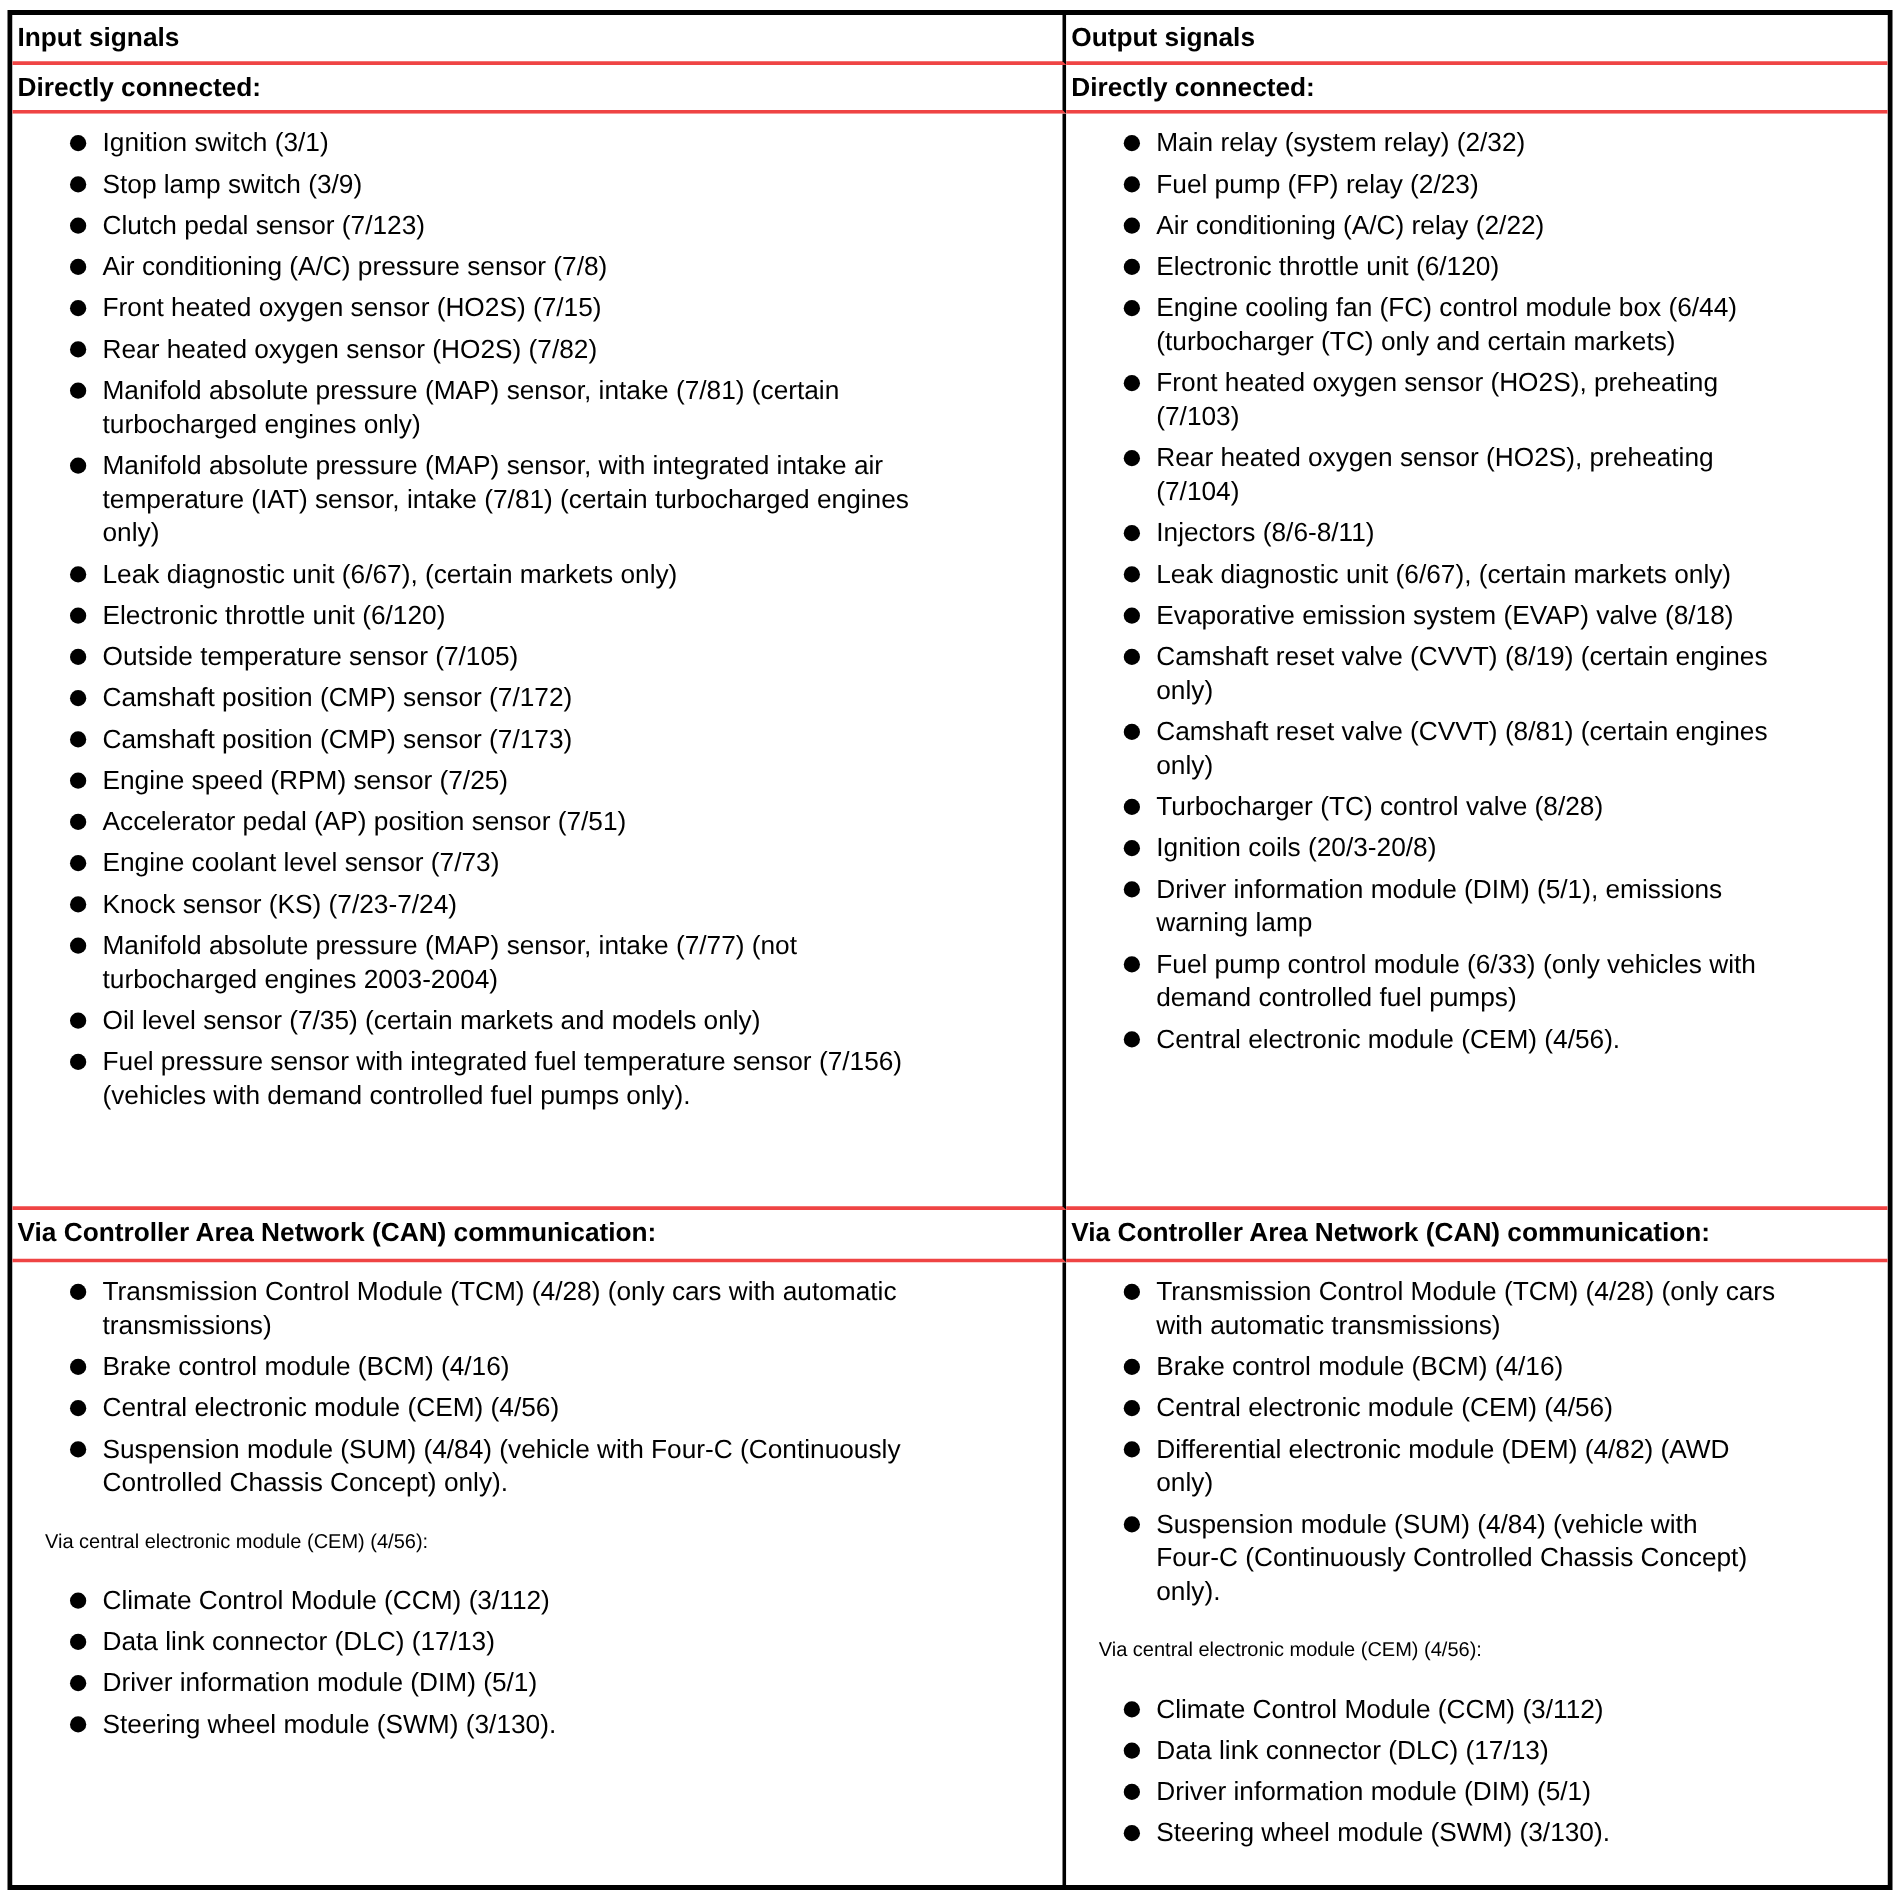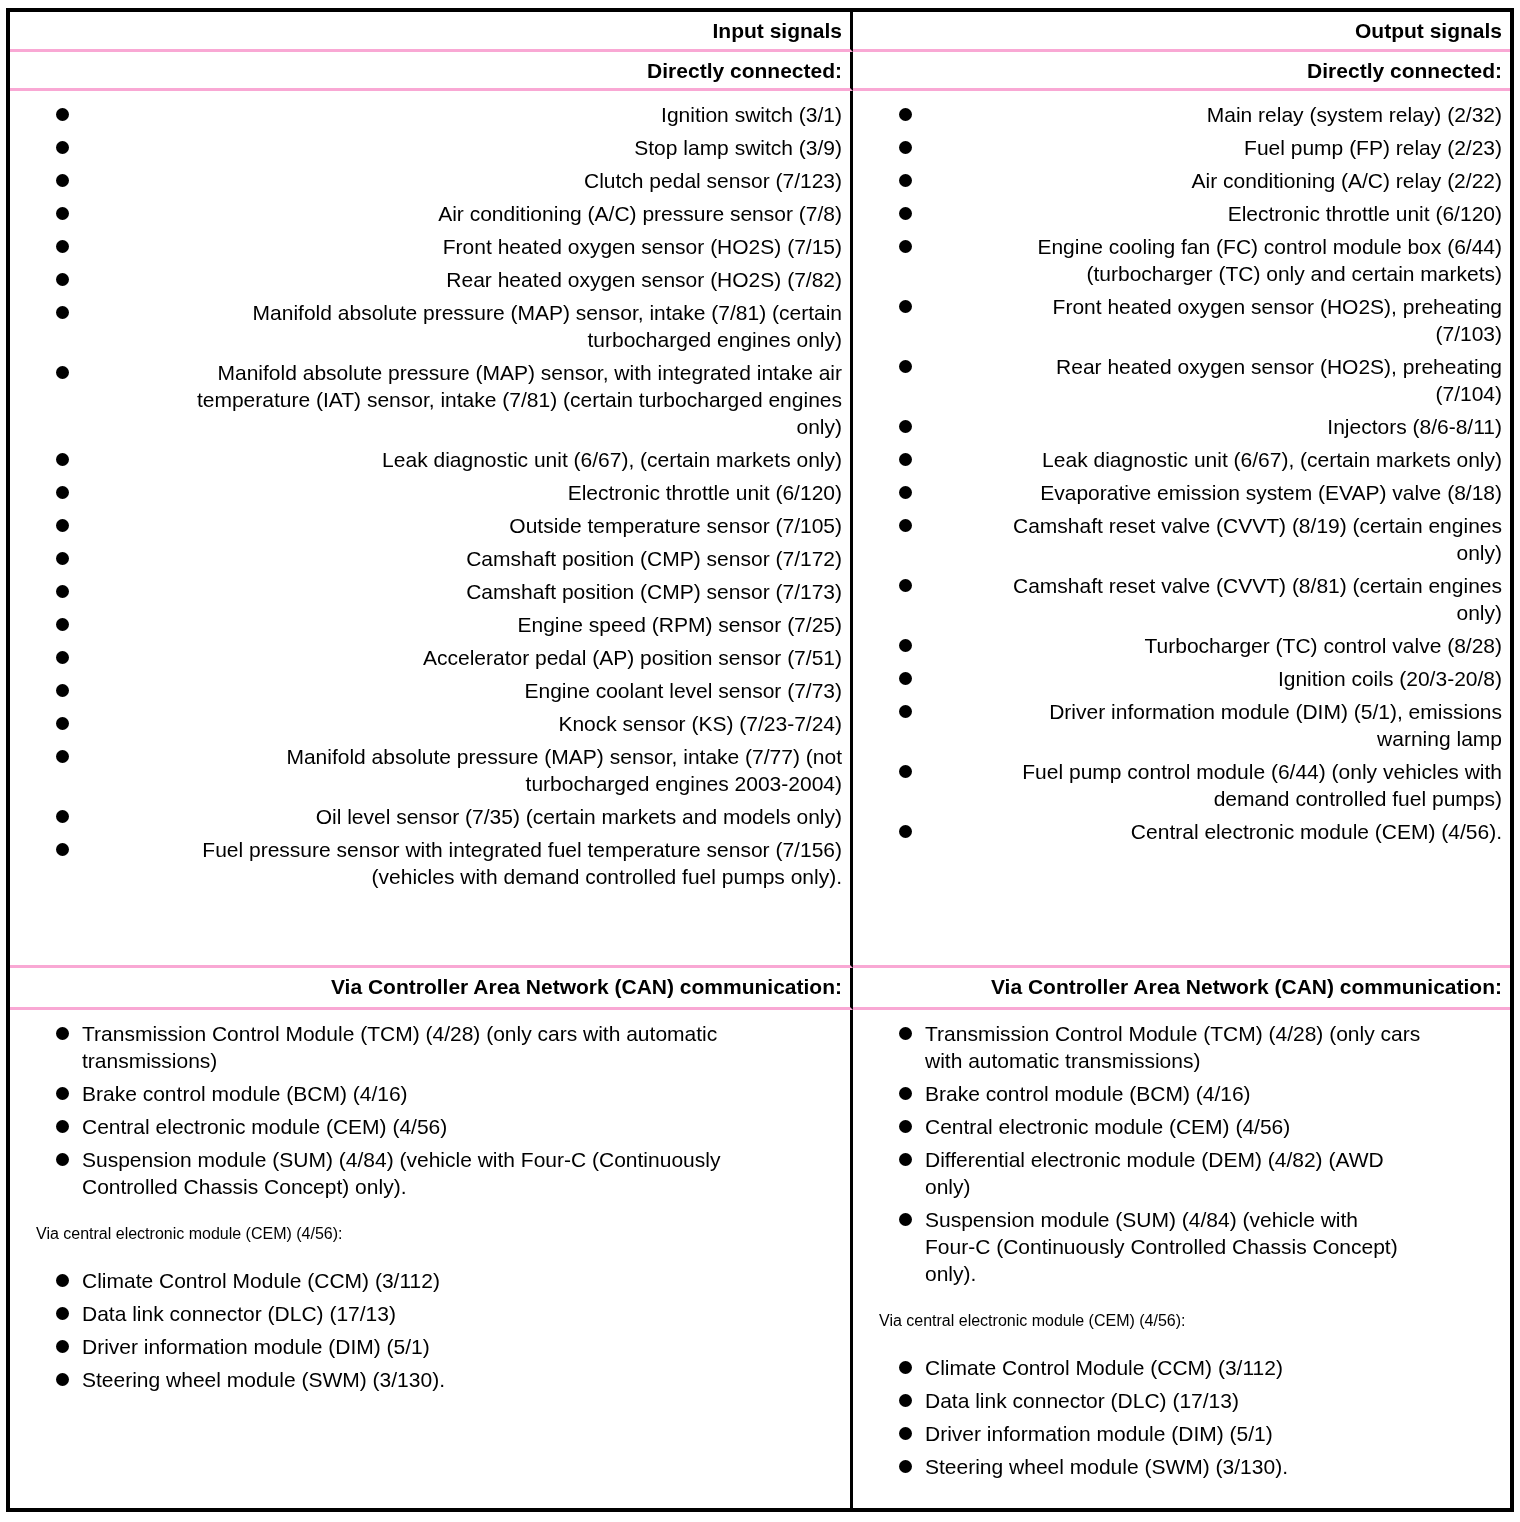--- a/index.html
+++ b/index.html
@@ -22,21 +22,21 @@
     background: #ffffff;
     display: grid;
     grid-template-columns: 843px 657px;
     grid-template-rows: 40px 39px 877px 42px 498px;
   }
   .cell {
     overflow: hidden;
     background: #ffffff;
   }
   .col-l { border-right: 3px solid #000000; }
-  .rb    { border-bottom: 3px solid #f9a8d4; text-align: right; }
+  .rb    { border-bottom: 3px solid #ef4444; }
   .cell.header, .cell.subheader {
     font-weight: bold;
     font-size: 21px;
     line-height: 26px;
     padding: 6px 8px 4px 4px;
     white-space: nowrap;
   }
   .cell.listcell {
     padding: 10px 8px 0 24px;
     font-size: 21px;
@@ -127,21 +127,21 @@
         <li>Leak diagnostic unit (6/67), (certain markets only)</li>
         <li>Evaporative emission system (EVAP) valve (8/18)</li>
         <li>Camshaft reset valve (CVVT) (8/19) (certain engines
 only)</li>
         <li>Camshaft reset valve (CVVT) (8/81) (certain engines
 only)</li>
         <li>Turbocharger (TC) control valve (8/28)</li>
         <li>Ignition coils (20/3-20/8)</li>
         <li>Driver information module (DIM) (5/1), emissions
 warning lamp</li>
-        <li>Fuel pump control module (6/44) (only vehicles with
+        <li>Fuel pump control module (6/33) (only vehicles with
 demand controlled fuel pumps)</li>
         <li>Central electronic module (CEM) (4/56).</li>
       </ul>
   </div>
 
   <div class="cell subheader col-l rb">Via Controller Area Network (CAN) communication:</div>
   <div class="cell subheader rb">Via Controller Area Network (CAN) communication:</div>
 
   <div class="cell listcell col-l">
     <ul class="bullets">

